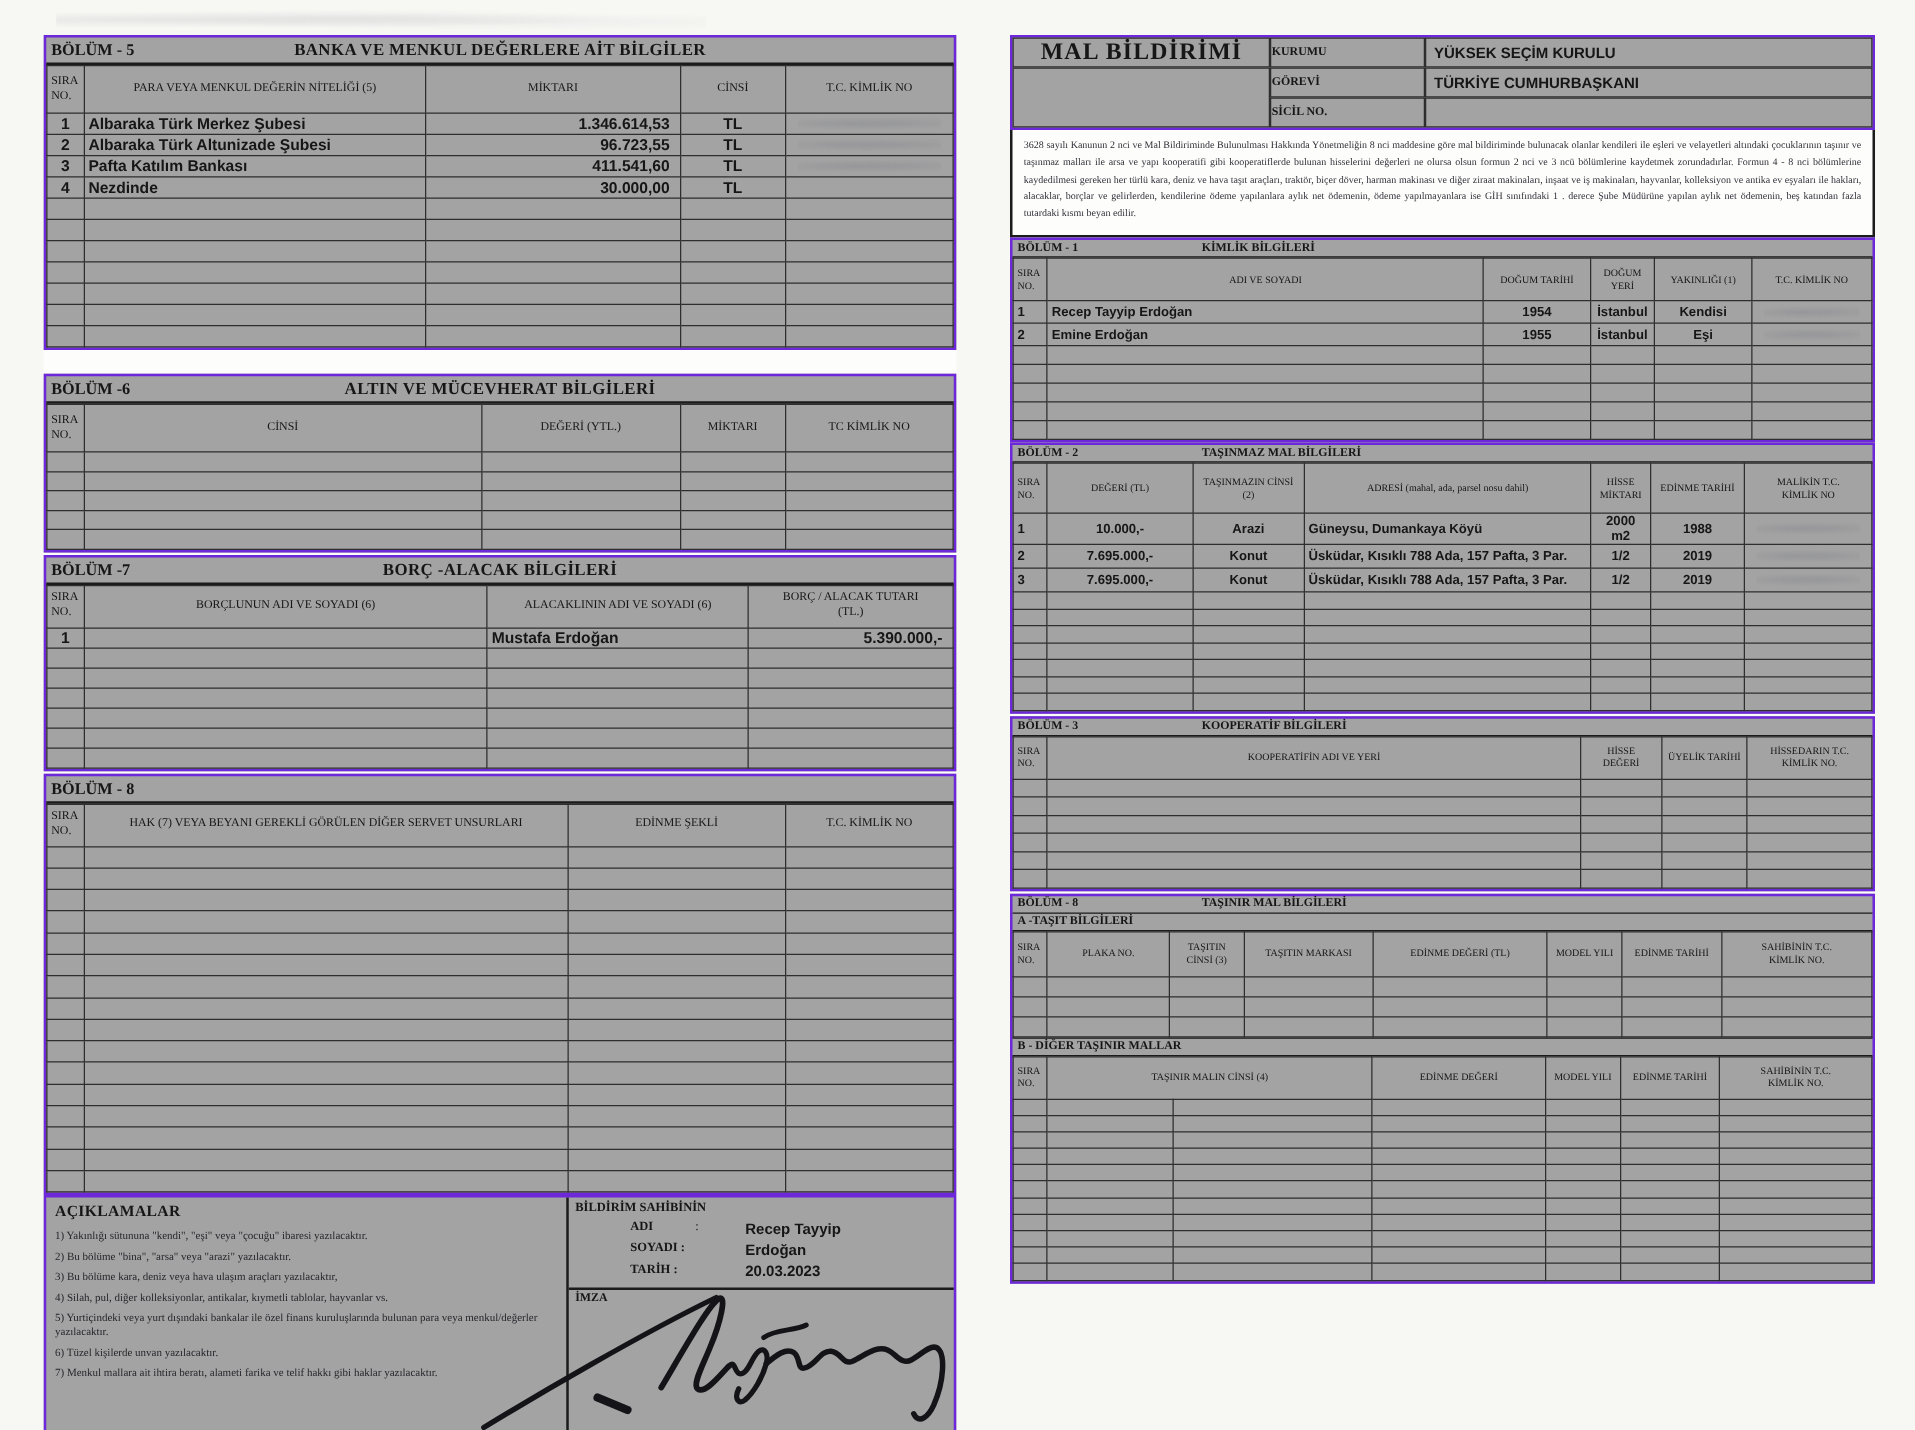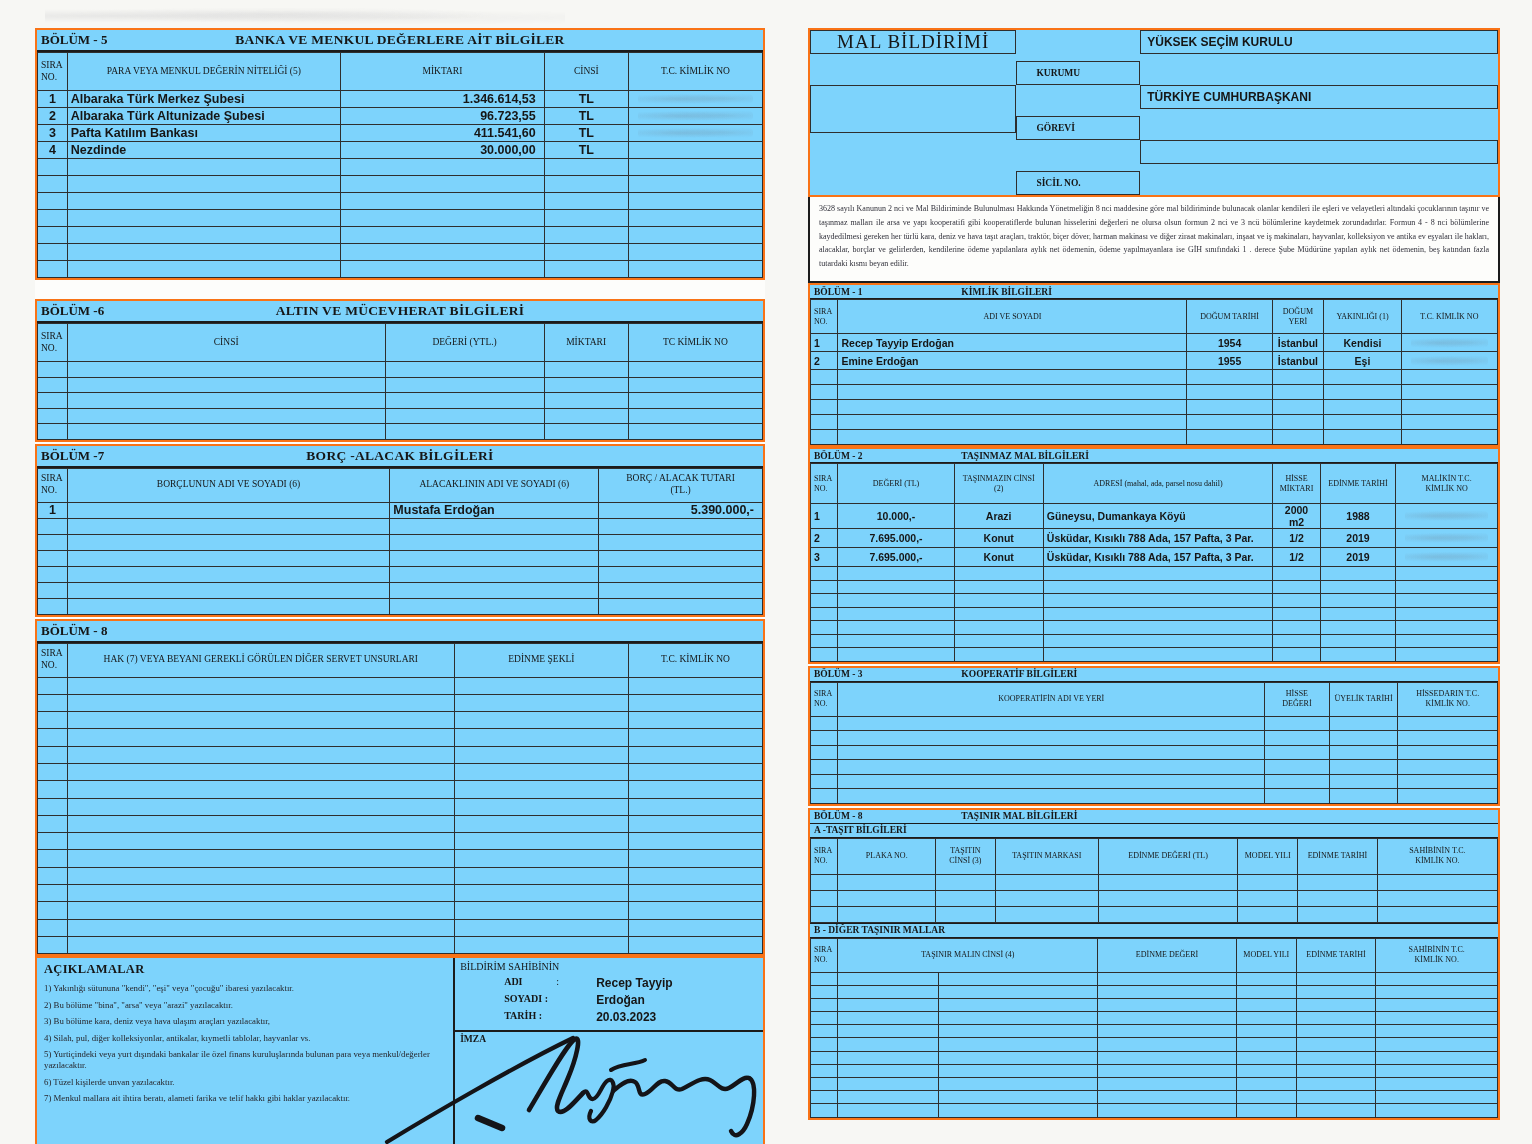--- a/index.html
+++ b/index.html
@@ -3,21 +3,21 @@
 <meta charset="utf-8">
 <style>
   html,body{margin:0;padding:0;}
   body{width:1532px;height:1144px;background:#f7f7f4;position:relative;
        font-family:"Liberation Serif", serif;color:#161616;}
   .page{position:absolute;background:#fdfdfb;}
   #page-left{left:35px;top:28px;width:730px;}
   #page-right{left:808px;top:28px;width:692px;}
 
   
-  .sec{border:2px solid #f97316;background:#7dd3fc;box-sizing:border-box;}
+  .sec{border:2px solid #6d28d9;background:#a3a3a3;box-sizing:border-box;}
   .secbar{position:relative;border-bottom:2px solid #1b1b1b;display:flex;align-items:center;}
   .lp .secbar{height:20px;}
   .rp .secbar{height:13px;border-bottom-width:1.5px;}
   .seclabel{font-weight:bold;padding-left:4px;white-space:nowrap;z-index:2;}
   .lp .seclabel{font-size:13px;}
   .rp .seclabel{font-size:9.5px;}
   .sectitle{position:absolute;left:0;right:0;text-align:center;font-weight:bold;}
   .lp .sectitle{font-size:13.5px;letter-spacing:.3px;}
   .rp .sectitle{left:22%;right:auto;text-align:left;font-size:9.5px;}
   .subbar{border-bottom:1.5px solid #1b1b1b;font-weight:bold;font-size:9.5px;
@@ -33,35 +33,35 @@
   .rp td{font-size:10.5px;}
   td.al{text-align:left;}td.ac{text-align:center;}td.ar{text-align:right;padding-right:8px;}
   th.hl{text-align:left;}
   .smudge{height:10px;margin:1px 6px;border-radius:4px;
     background:radial-gradient(ellipse at 35% 50%, rgba(110,112,125,.16), rgba(0,0,0,0) 70%),
                radial-gradient(ellipse at 72% 45%, rgba(110,112,125,.12), rgba(0,0,0,0) 70%);}
 
   
   .hdrgrid{display:grid;grid-template-columns:30% 18% 52%;}
   .hdrgrid > div{border:1px solid #2e2e2e;box-sizing:border-box;height:24px;display:flex;align-items:center;}
-  .hdr-title{grid-row:1;grid-column:1;justify-content:center;font-size:19px;font-weight:normal;letter-spacing:1px;}
+  .hdr-title{grid-row:1;grid-column:1;justify-content:center;font-size:19px;font-weight:bold;letter-spacing:1px;}
   .hdr-rest{grid-row:2 / span 2;grid-column:1;height:48px !important;}
-  .hdr-label{font-weight:bold;font-size:9.5px;padding-left:19px;margin-top:31px;}
+  .hdr-label{font-weight:bold;font-size:9.5px;padding-left:0;}
   .hdr-value{font-family:"Liberation Sans",sans-serif;font-weight:bold;font-size:12px;padding-left:6px;text-align:right;}
 
   .legal{border:2px solid #1b1b1b;border-top:none;padding:5px 9px 4px 9px;height:86px;box-sizing:border-box;
          font-size:8px;line-height:1.72;text-align:justify;color:#30303a;}
 
   
   .bottom{display:flex;height:195px;box-sizing:border-box;}
   .acik{width:57.6%;border-right:2px solid #1b1b1b;padding:3px 7px;box-sizing:border-box;}
   .acik h3{margin:1px 0 6px 0;font-size:12.5px;letter-spacing:.3px;}
   .acik p{margin:0 0 5.5px 0;font-size:8.8px;line-height:1.25;color:#26262c;}
   .sahib{flex:1;position:relative;box-sizing:border-box;}
-  .sahib-title{font-weight:normal;font-size:10px;padding:3px 0 2px 5px;}
+  .sahib-title{font-weight:bold;font-size:10px;padding:3px 0 2px 5px;}
   .srow{display:flex;font-size:10px;padding:1.5px 0 1.5px 5px;}
   .srow .lab{width:52px;font-weight:bold;margin-left:44px;}
   .srow .col{width:26px;}
   .srow .val{font-family:"Liberation Sans",sans-serif;font-weight:bold;font-size:12px;margin-left:14px;}
   .imza{position:absolute;left:0;right:0;top:72px;bottom:0;border-top:2px solid #1b1b1b;}
   .imza-label{font-size:9.5px;font-weight:bold;padding:2px 0 0 5px;}
   .imza svg{position:absolute;left:-72px;top:0;overflow:visible;}
 
   .noise{position:absolute;left:10px;top:-20px;width:520px;height:16px;opacity:.5;
     background:radial-gradient(ellipse at 12% 50%, rgba(130,130,140,.25), rgba(0,0,0,0) 60%),

